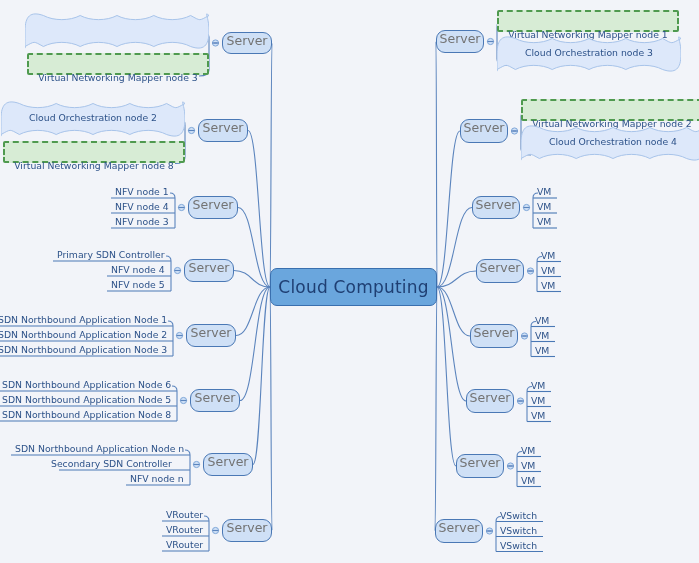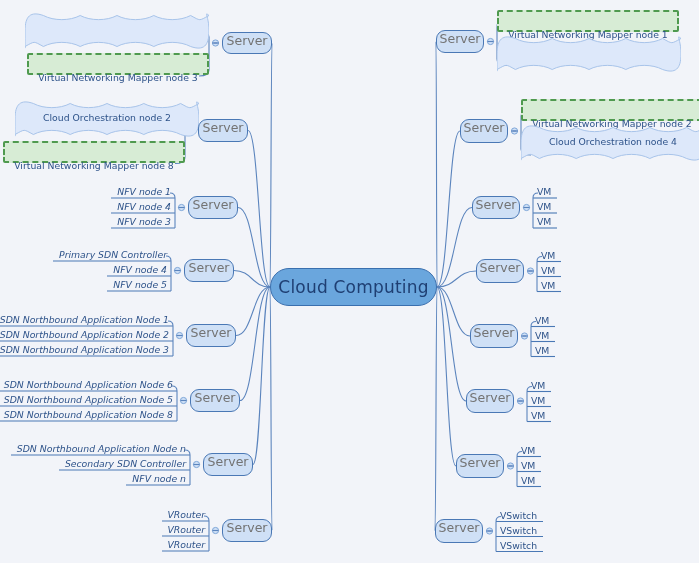--- a/index.html
+++ b/index.html
@@ -45,21 +45,21 @@
   .leaf{
     position:absolute;
     font-size:9.3px;
     color:#2d5289;
     white-space:nowrap;
     line-height:11px;
     padding:0 4px 1px 4px;
     box-sizing:border-box;
     z-index:4;
   }
-  .leaf.r{text-align:right;font-style:italic;}
+  .leaf.r{text-align:left;}
   .leaf.l{text-align:left;}
 
   
   .cloudnode{
     position:absolute;
     z-index:4;
   }
   .cloudnode svg{position:absolute;left:0;top:0;}
   .cloudnode .ctext{
     position:absolute;
@@ -243,40 +243,40 @@
       <line x1="487.5" y1="531" x2="491.5" y2="531" stroke="#5b84bd" stroke-width="1"></line>
       <line x1="486.4" y1="531" x2="492.6" y2="531" stroke="#5b84bd" stroke-width="1.1"></line>
       <line x1="496" y1="521.5" x2="543" y2="521.5" stroke="#4a78b5" stroke-width="1.1"></line>
       <line x1="496" y1="536.5" x2="543" y2="536.5" stroke="#4a78b5" stroke-width="1.1"></line>
       <line x1="496" y1="551.5" x2="543" y2="551.5" stroke="#4a78b5" stroke-width="1.1"></line>
       <path d="M 496 521.5 L 496 551.5" fill="none" stroke="#5b84bd" stroke-width="1.1"></path>
       <path d="M 501 516.5 Q 496 516.5 496 521.5" fill="none" stroke="#5b84bd" stroke-width="1.1"></path>
       <path d="M 496 551.5 Q 496 551.5 496 551.5" fill="none" stroke="#5b84bd" stroke-width="1.1"></path>
     </svg>
 
-  <div class="central" id="central-node" style="left: 270px; top: 268px; width: 167px; height: 38px; border-radius: 19px;">
+  <div class="central" id="central-node" style="left: 270px; top: 268px; width: 167px; height: 38px;">
     <span>Cloud Computing</span>
   </div>
 
   <div id="nodes-layer">
       <div class="server" style="left: 222px; top: 32px; width: 50px; height: 22px;">
         <span>Server</span>
       </div>
       <div class="cloudnode" style="left: 25px; top: 11px; width: 184px; height: 40px;">
         <svg width="184" height="40" viewBox="0 0 184 40">
           <path d="M 0 20 C 0 5, 5.52 0, 18.4 4.5 C 28.704 10, 44.895999999999994 10, 55.199999999999996 4.5 C 65.50399999999999 10, 81.696 10, 92 4.5 C 102.304 10, 118.49599999999998 10, 128.79999999999998 4.5 C 139.10399999999998 10, 155.296 10, 165.6 4.5 C 175.904 10, 173.696 10, 184 4.5 C 178.48 0, 184 5, 184 20 C 184 35, 178.48 40, 165.6 35.5 C 155.296 30, 139.10399999999998 30, 128.79999999999998 35.5 C 118.49599999999998 30, 102.304 30, 92 35.5 C 81.696 30, 65.50399999999999 30, 55.199999999999996 35.5 C 44.895999999999994 30, 28.704 30, 18.4 35.5 C 8.095999999999998 30, 10.304 30, 0 35.5 C 0 40, 0 35, 0 20 Z" fill="#dde8fa" stroke="#a8c4ea" stroke-width="1"></path>
         </svg>
       </div>
       <div class="greennode" style="left: 27px; top: 53px; width: 182px; height: 22px;">
         <span class="gtext">Virtual Networking Mapper node 3</span>
       </div>
       <div class="server" style="left: 198px; top: 119px; width: 50px; height: 23px;">
         <span>Server</span>
       </div>
-      <div class="cloudnode" style="left: 15px; top: 98.5px; width: 184px; height: 40px;">
+      <div class="cloudnode" style="left: 1px; top: 98.5px; width: 184px; height: 40px;">
         <svg width="184" height="40" viewBox="0 0 184 40">
           <path d="M 0 20 C 0 5, 5.52 0, 18.4 4.5 C 28.704 10, 44.895999999999994 10, 55.199999999999996 4.5 C 65.50399999999999 10, 81.696 10, 92 4.5 C 102.304 10, 118.49599999999998 10, 128.79999999999998 4.5 C 139.10399999999998 10, 155.296 10, 165.6 4.5 C 175.904 10, 173.696 10, 184 4.5 C 178.48 0, 184 5, 184 20 C 184 35, 178.48 40, 165.6 35.5 C 155.296 30, 139.10399999999998 30, 128.79999999999998 35.5 C 118.49599999999998 30, 102.304 30, 92 35.5 C 81.696 30, 65.50399999999999 30, 55.199999999999996 35.5 C 44.895999999999994 30, 28.704 30, 18.4 35.5 C 8.095999999999998 30, 10.304 30, 0 35.5 C 0 40, 0 35, 0 20 Z" fill="#dde8fa" stroke="#a8c4ea" stroke-width="1"></path>
         </svg>
         <div class="ctext" style="top: 13px;">Cloud Orchestration node 2</div>
       </div>
       <div class="greennode" style="left: 3px; top: 140.5px; width: 182px; height: 22px;">
         <span class="gtext">Virtual Networking Mapper node 8</span>
       </div>
       <div class="server" style="left: 188px; top: 196px; width: 50px; height: 23px;">
         <span>Server</span>
@@ -299,38 +299,39 @@
       <div class="server" style="left: 190px; top: 389px; width: 50px; height: 23px;">
         <span>Server</span>
       </div>
       <div class="leaf r" style="top: 379px; width: 179px; left: -2px;"><span>SDN Northbound Application Node 6</span></div>
       <div class="leaf r" style="top: 394px; width: 179px; left: -2px;"><span>SDN Northbound Application Node 5</span></div>
       <div class="leaf r" style="top: 409px; width: 179px; left: -2px;"><span>SDN Northbound Application Node 8</span></div>
       <div class="server" style="left: 203px; top: 453px; width: 50px; height: 23px;">
         <span>Server</span>
       </div>
       <div class="leaf r" style="top: 443px; width: 179px; left: 11px;"><span>SDN Northbound Application Node n</span></div>
-      <div class="leaf r" style="top: 458px; width: 131px; left: 59px;"><span>Secondary SDN Controller</span></div>
+      <div class="leaf r" style="top: 458px; width: 131px; left: 47px;"><span>Secondary SDN Controller</span></div>
       <div class="leaf r" style="top: 473px; width: 64px; left: 126px;"><span>NFV node n</span></div>
       <div class="server" style="left: 222px; top: 519px; width: 50px; height: 23px;">
         <span>Server</span>
       </div>
       <div class="leaf r" style="top: 509px; width: 47px; left: 162px;"><span>VRouter</span></div>
       <div class="leaf r" style="top: 524px; width: 47px; left: 162px;"><span>VRouter</span></div>
       <div class="leaf r" style="top: 539px; width: 47px; left: 162px;"><span>VRouter</span></div>
       <div class="server" style="left: 436px; top: 30px; width: 48px; height: 23px;">
         <span>Server</span>
       </div>
       <div class="greennode" style="left: 497px; top: 9.5px; width: 182px; height: 22px;">
         <span class="gtext">Virtual Networking Mapper node 1</span>
       </div>
       <div class="cloudnode" style="left: 497px; top: 33.5px; width: 184px; height: 40px;">
         <svg width="184" height="40" viewBox="0 0 184 40">
           <path d="M 0 20 C 0 5, 5.52 0, 18.4 4.5 C 28.704 10, 44.895999999999994 10, 55.199999999999996 4.5 C 65.50399999999999 10, 81.696 10, 92 4.5 C 102.304 10, 118.49599999999998 10, 128.79999999999998 4.5 C 139.10399999999998 10, 155.296 10, 165.6 4.5 C 175.904 10, 173.696 10, 184 4.5 C 178.48 0, 184 5, 184 20 C 184 35, 178.48 40, 165.6 35.5 C 155.296 30, 139.10399999999998 30, 128.79999999999998 35.5 C 118.49599999999998 30, 102.304 30, 92 35.5 C 81.696 30, 65.50399999999999 30, 55.199999999999996 35.5 C 44.895999999999994 30, 28.704 30, 18.4 35.5 C 8.095999999999998 30, 10.304 30, 0 35.5 C 0 40, 0 35, 0 20 Z" fill="#dde8fa" stroke="#a8c4ea" stroke-width="1"></path>
         </svg>
+        <div class="ctext" style="top: 13px;">Cloud Orchestration node 3</div>
       </div>
       <div class="server" style="left: 460px; top: 119px; width: 48px; height: 24px;">
         <span>Server</span>
       </div>
       <div class="greennode" style="left: 521px; top: 99px; width: 182px; height: 22px;">
         <span class="gtext">Virtual Networking Mapper node 2</span>
       </div>
       <div class="cloudnode" style="left: 521px; top: 123px; width: 184px; height: 40px;">
         <svg width="184" height="40" viewBox="0 0 184 40">
           <path d="M 0 20 C 0 5, 5.52 0, 18.4 4.5 C 28.704 10, 44.895999999999994 10, 55.199999999999996 4.5 C 65.50399999999999 10, 81.696 10, 92 4.5 C 102.304 10, 118.49599999999998 10, 128.79999999999998 4.5 C 139.10399999999998 10, 155.296 10, 165.6 4.5 C 175.904 10, 173.696 10, 184 4.5 C 178.48 0, 184 5, 184 20 C 184 35, 178.48 40, 165.6 35.5 C 155.296 30, 139.10399999999998 30, 128.79999999999998 35.5 C 118.49599999999998 30, 102.304 30, 92 35.5 C 81.696 30, 65.50399999999999 30, 55.199999999999996 35.5 C 44.895999999999994 30, 28.704 30, 18.4 35.5 C 8.095999999999998 30, 10.304 30, 0 35.5 C 0 40, 0 35, 0 20 Z" fill="#dde8fa" stroke="#a8c4ea" stroke-width="1"></path>

